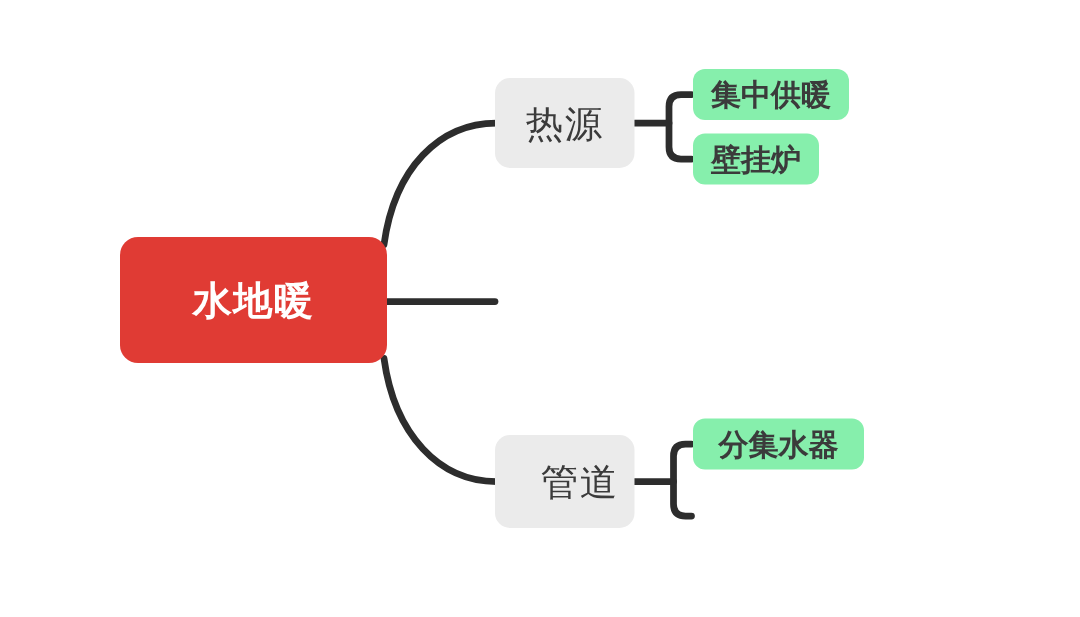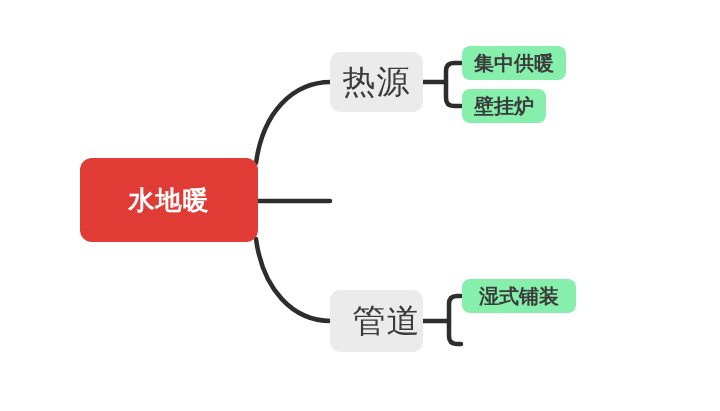--- a/index.html
+++ b/index.html
@@ -33,21 +33,21 @@
     border-radius:12px;
     color:#ffffff;
     font-size:26px;
     font-weight:bold;
     letter-spacing:1px;
   }
   .node-branch{
     background:#ebebeb;
     border-radius:10px;
     color:#3b3b3b;
-    font-size:33px;
+    font-size:25px;
     font-weight:500;
     letter-spacing:1px;
   }
   .node-branch.heat{left:330px;top:52px;width:93px;height:60px;}
   .node-branch.manifold{left:329px;top:172px;width:153px;height:60px;}
   .node-branch.pipe{left:330px;top:290px;width:93px;height:62px;padding-left:20px;}
   .node-child{
     background:#86efac;
     border-radius:8px;
     color:#3b3b3b;
@@ -78,16 +78,16 @@
 
   <div class="node node-branch heat">热源</div>
 
 
   <div class="node node-branch pipe">管道</div>
 
   <div class="node node-child c-central">集中供暖</div>
 
   <div class="node node-child c-boiler">壁挂炉</div>
 
-  <div class="node node-child c-dry">湿式铺装</div>
+  <div class="node node-child c-dry">分集水器</div>
 
 
 </div>
 
 </body></html>

